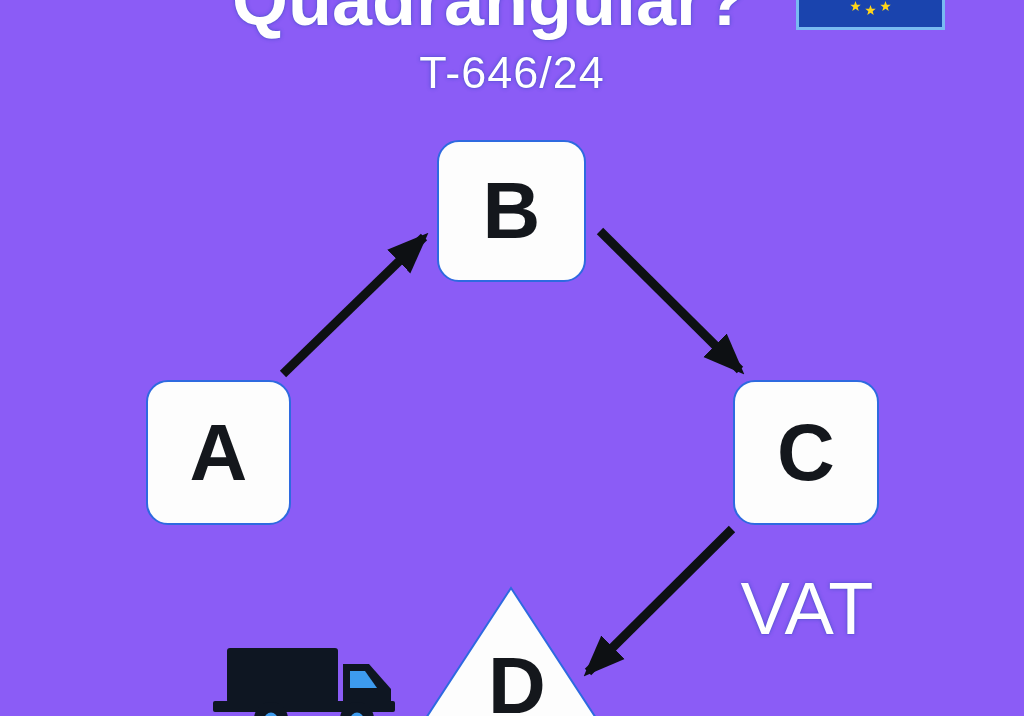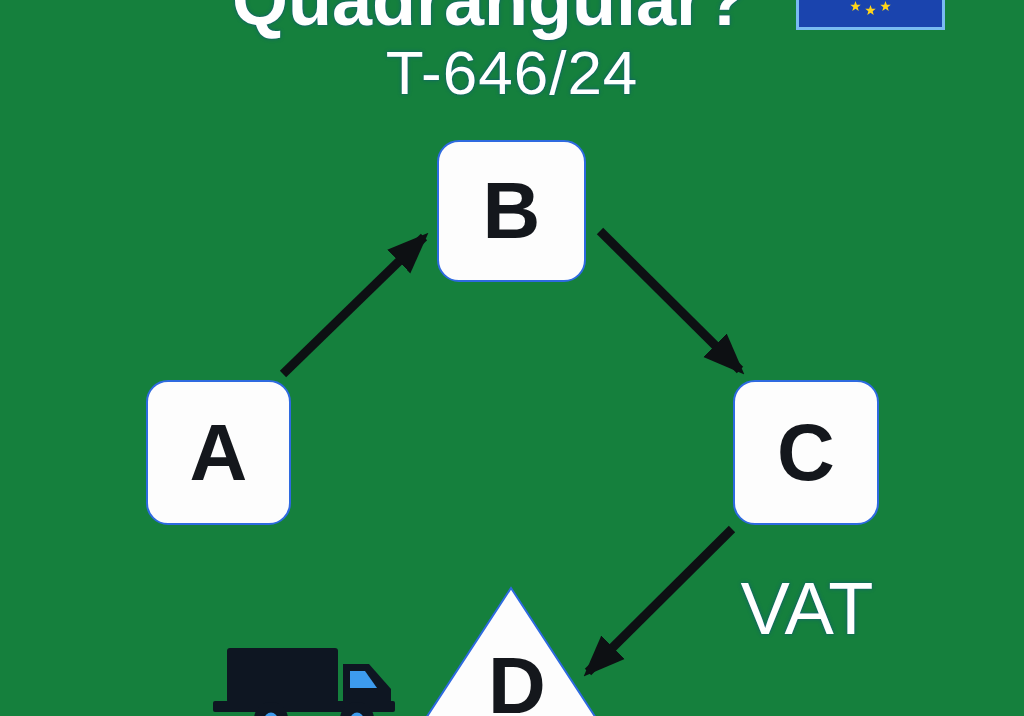--- a/index.html
+++ b/index.html
@@ -1,29 +1,29 @@
 <!DOCTYPE html>
 <html><head>
 <meta charset="utf-8">
 <style>
   html,body{margin:0;padding:0;background:#222;}
   .stage{
     position:relative;width:1024px;height:716px;overflow:hidden;
-    background:#15803d;
+    background:#8b5cf6;
     font-family:"Liberation Sans",sans-serif;
   }
   .white-text{color:#FFFFFF;text-shadow:0 0 4px rgba(13,64,165,.45),0 0 1px rgba(13,64,165,.6);}
   .page-title{
     position:absolute;top:-38px;left:0;right:44px;
     text-align:center;font-size:72px;font-weight:bold;line-height:76px;
     white-space:nowrap;
   }
   .case-ref{
     position:absolute;top:40px;left:0;right:0;
-    text-align:center;font-size:62px;font-weight:400;line-height:66px;
+    text-align:center;font-size:45px;font-weight:400;line-height:66px;
     letter-spacing:1px;white-space:nowrap;
   }
   .eu-flag{
     position:absolute;left:796px;top:-69px;width:149px;height:99px;
     background:#1A44AE;border:3px solid #79BBF2;box-sizing:border-box;
   }
   .eu-flag svg{position:absolute;left:-3px;top:-3px;}
   .node{
     position:absolute;background:#FDFDFD;border:2px solid #2E6AE0;
     border-radius:22px;box-sizing:border-box;

